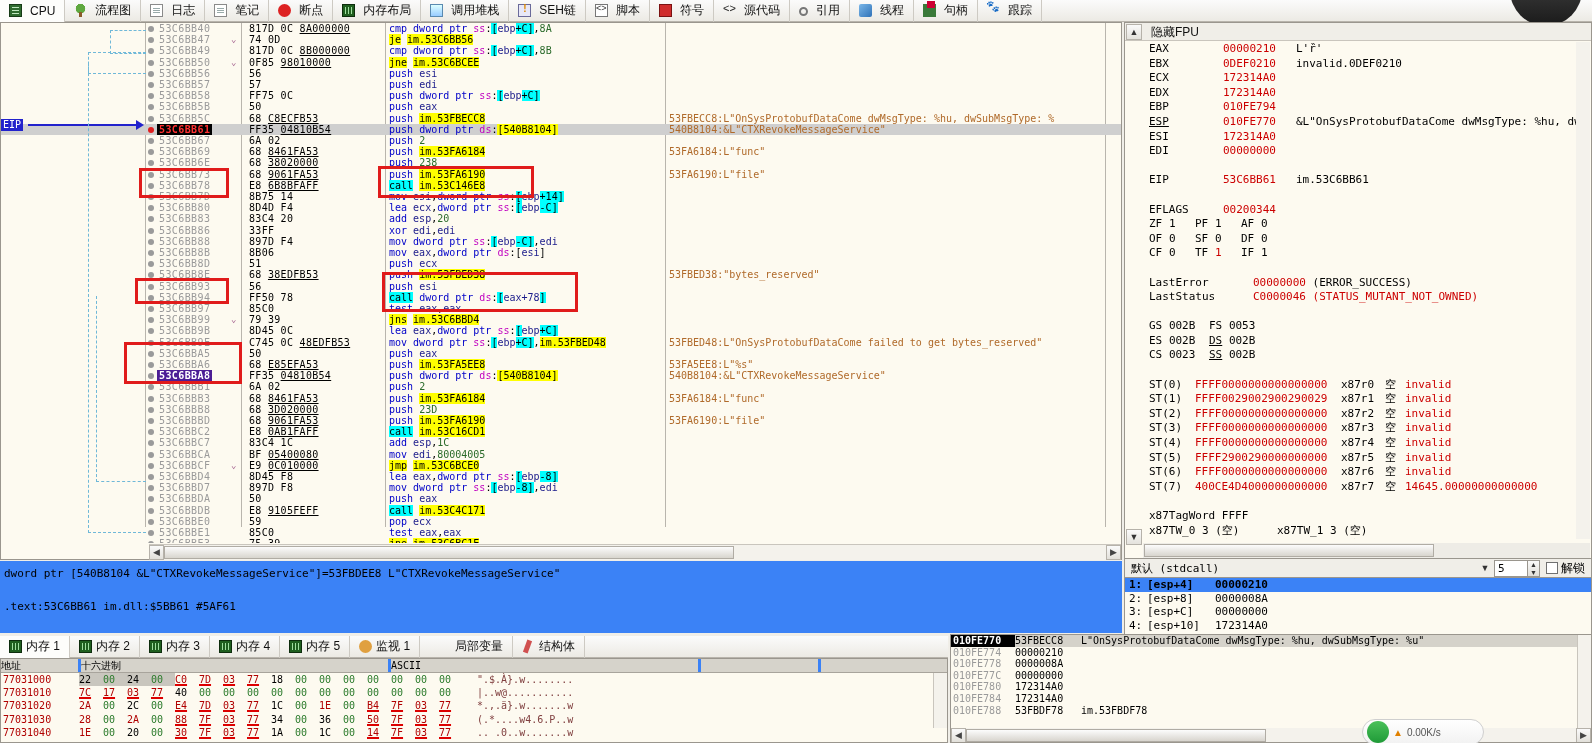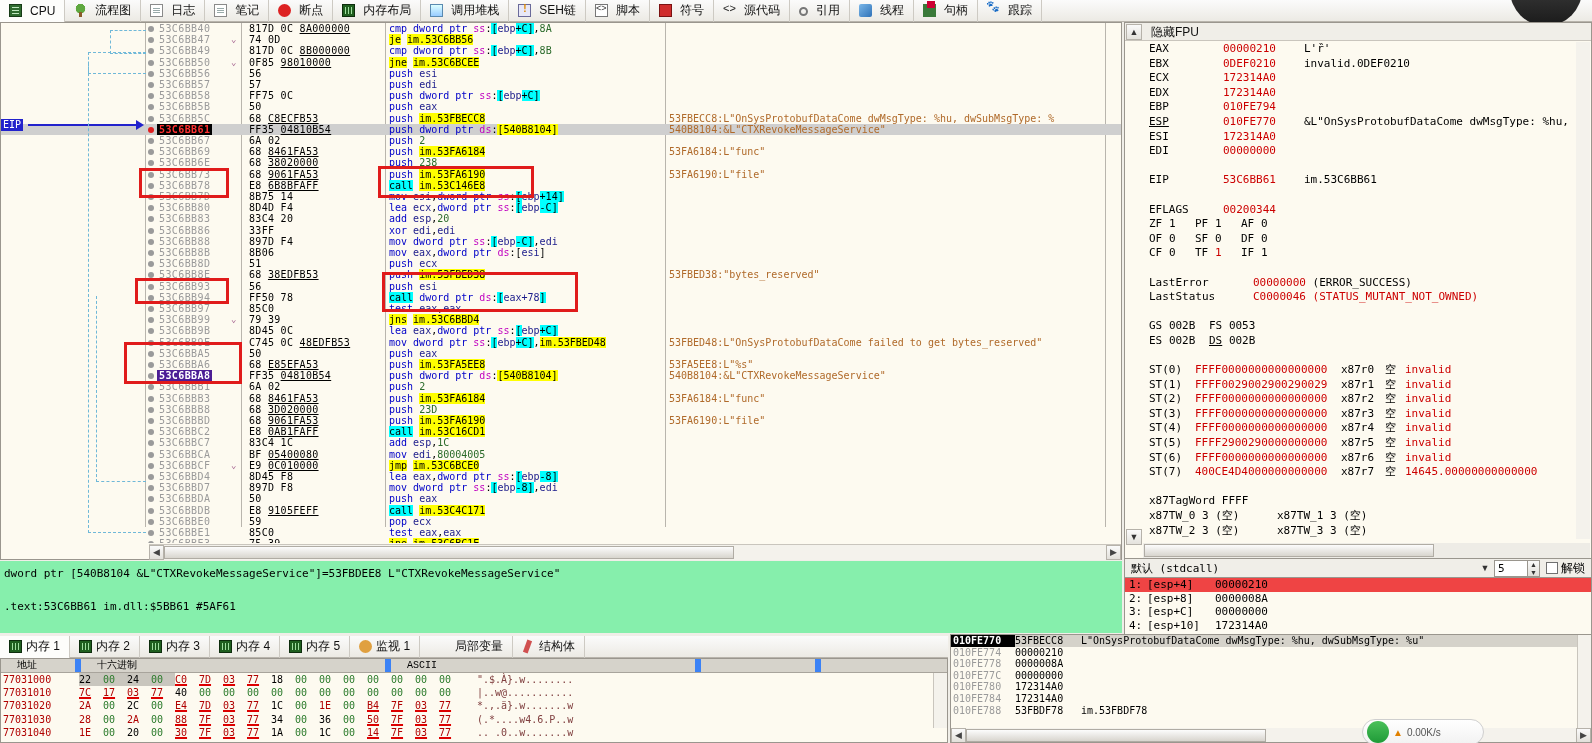--- a/index.html
+++ b/index.html
@@ -108,40 +108,40 @@
   
   .hscroll { position:absolute; left:148px; right:0; bottom:0; height:15px;
              background:#eeece6; border-top:1px solid #c9c5bd; display:flex; align-items:center;}
   .hs-btn { width:15px; height:15px; border:1px solid #b6b2aa; background:linear-gradient(#fafafa,#e2e0da);
             font-size:9px; text-align:center; line-height:13px; color:#444;}
   .hs-track { flex:1; height:15px; background:#f4f2ec; }
   .hs-thumb { width:570px; height:13px; margin-top:1px; background:linear-gradient(#fcfcfc,#d8d5ce);
               border:1px solid #b0aca4;}
 
   
-  #infostrip { position:absolute; left:0; top:561px; width:1122px; height:72px; background:#86efac;}
+  #infostrip { position:absolute; left:0; top:561px; width:1122px; height:72px; background:#3b82f6;}
   .infoline { font-family:"DejaVu Sans Mono", monospace; font-size:11px; color:#000; padding-left:4px;}
 
   
   #regpanel { position:absolute; left:1124px; top:22px; width:468px; height:538px;
               background:#fdfaf0; border:1px solid #9a968e; }
   #reghdr { height:18px; background:#f0eee8; border-bottom:1px solid #c9c5bd;
             font-size:12px; padding-left:26px; line-height:18px; color:#111;}
   #regscroll-up, #regscroll-dn {
     position:absolute; left:1px; width:16px; height:16px; background:linear-gradient(#fafafa,#e4e2dc);
     border:1px solid #b6b2aa; font-size:9px; text-align:center; line-height:14px; color:#333;}
   #regscroll-up{ top:1px;} #regscroll-dn{ top:506px;}
   #regbody { position:absolute; left:18px; top:19px; right:1px; bottom:20px; overflow:hidden;
              font-family:"DejaVu Sans Mono", monospace; font-size:11px; padding-left:6px;}
   .rrow { height:14.6px; line-height:14.6px; white-space:nowrap; }
   .rname { display:inline-block; width:74px; color:#000; }
   .rname u { text-decoration:underline; }
   .rval { color:#cc0000; }
   .rval.blk { color:#000; }
-  .rcom { color:#000; margin-left:28px; }
+  .rcom { color:#000; margin-left:20px; }
   .regvscroll { position:absolute; right:1px; top:19px; bottom:20px; width:14px; background:#f4f2ec;}
   .reghscroll { position:absolute; left:18px; right:1px; bottom:1px; height:15px; background:#eeece6;}
   .reghthumb { width:290px; height:13px; margin:1px 0 0 1px; background:linear-gradient(#fcfcfc,#d8d5ce); border:1px solid #b0aca4;}
 
   
   #ccstrip { position:absolute; left:1124px; top:558px; width:468px; height:20px;
              background:#f0eee8; border:1px solid #9a968e; display:flex; align-items:center; }
   #ccname { flex:1; font-size:11px; padding-left:6px; font-family:"DejaVu Sans Mono",monospace;}
   #ccarrow { width:18px; text-align:center; font-size:9px; color:#333;}
   #ccspin { width:34px; height:17px; border:1px solid #9a968e; background:#fff; font-family:"DejaVu Sans Mono",monospace;
@@ -149,38 +149,38 @@
   #ccspinbtns { width:12px; height:17px; border:1px solid #9a968e; border-left:none; background:linear-gradient(#fafafa,#e0ded8);
                 font-size:7px; text-align:center; color:#333; line-height:8px;}
   #cclock { display:flex; align-items:center; gap:3px; padding:0 6px; font-size:12px;}
   #cclockbox { width:12px; height:12px; border:1px solid #707070; background:#fff;}
 
   
   #argslist { position:absolute; left:1124px; top:578px; width:468px; height:56px;
               background:#fdfaf0; border-left:1px solid #9a968e; border-right:1px solid #9a968e;
               font-family:"DejaVu Sans Mono",monospace; font-size:11px; overflow:hidden;}
   .argrow { height:13.5px; line-height:13.5px; padding-left:4px; white-space:nowrap; }
-  .argrow.sel { background:#ef4444; }
+  .argrow.sel { background:#3b82f6;font-weight:bold; }
 
   
   #bottomtabs { position:absolute; left:0; top:636px; width:948px; height:22px;
                 background:linear-gradient(#fbfbfb,#eceae4); border-bottom:1px solid #b8b4ac; display:flex; align-items:center;}
   .btab { display:flex; align-items:center; gap:4px; height:22px; padding:0 9px;
           border-right:1px solid #cdcac3; font-size:12px; white-space:nowrap; color:#111;}
   .btab.active { background:#fdfdfb; }
   .ico-dog:after{content:"";position:absolute;inset:0;border-radius:50%;background:#e0a040;}
   .ico-xeq { width:22px; font-family:"DejaVu Sans Mono",monospace; font-size:9px; color:#333; }
   .ico-struct:after{content:"";position:absolute;left:3px;top:0;width:5px;height:13px;background:#d05050;transform:rotate(20deg);}
 
   
   #dump { position:absolute; left:0; top:658px; width:948px; height:85px; background:#fdfaf0;
           border:1px solid #9a968e; overflow:hidden; }
   #dumphdr { height:14px; background:#d6d3cb; border-bottom:1px solid #a8a49c;
              font-family:"DejaVu Sans Mono",monospace; font-size:10px; display:flex;}
-  #dumphdr div { border-right:6px solid #3b82f6; padding-left:16px; line-height:14px; color:#000;font-family:Liberation Mono, monospace;}
+  #dumphdr div { border-right:3px solid #3b82f6; padding-left:0; line-height:14px; color:#000;}
   .dline { height:13.2px; line-height:13.2px; font-family:"DejaVu Sans Mono",monospace; font-size:10px;
            white-space:nowrap; }
   .daddr { display:inline-block; width:78px; color:#b00000; padding-left:2px;}
   .hx { display:inline-block; width:24px; text-align:left; }
   .hx.g { color:#2a7a2a; }
   .hx.r { color:#b00000; }
   .hx.k { color:#000; }
   .hx.sel { background:#c9c6be; }
   .hx.ul { text-decoration:underline; text-decoration-color:#d00; text-decoration-thickness:2px;}
   .dasc { display:inline-block; margin-left:14px; color:#804040; }
@@ -631,20 +631,21 @@
         <div class="rrow"><span class="rname">EFLAGS</span><span class="rval">00200344</span></div>
         <div class="rrow"><span style="display:inline-block;width:46px">ZF <span class="rval blk">1</span></span><span style="display:inline-block;width:46px">PF <span class="rval blk">1</span></span><span style="display:inline-block;width:46px">AF <span class="rval blk">0</span></span></div>
         <div class="rrow"><span style="display:inline-block;width:46px">OF <span class="rval blk">0</span></span><span style="display:inline-block;width:46px">SF <span class="rval blk">0</span></span><span style="display:inline-block;width:46px">DF <span class="rval blk">0</span></span></div>
         <div class="rrow"><span style="display:inline-block;width:46px">CF <span class="rval blk">0</span></span><span style="display:inline-block;width:46px">TF <span class="rval">1</span></span><span style="display:inline-block;width:46px">IF <span class="rval blk">1</span></span></div>
         <div class="rrow"></div>
         <div class="rrow"><span class="rname" style="width:104px">LastError</span><span class="rval">00000000</span> <span>(ERROR_SUCCESS)</span></div>
         <div class="rrow"><span class="rname" style="width:104px">LastStatus</span><span class="rval">C0000046</span> <span class="rval">(STATUS_MUTANT_NOT_OWNED)</span></div>
         <div class="rrow"></div>
         <div class="rrow"><span style="display:inline-block;width:60px">GS <span class="rval blk">002B</span></span><span style="display:inline-block;width:60px">FS <span class="rval blk">0053</span></span></div>
         <div class="rrow"><span style="display:inline-block;width:60px">ES <span class="rval blk">002B</span></span><span style="display:inline-block;width:60px"><u>DS</u> <span class="rval blk">002B</span></span></div>
+        <div class="rrow"><span style="display:inline-block;width:60px">CS <span class="rval blk">0023</span></span><span style="display:inline-block;width:60px"><u>SS</u> <span class="rval blk">002B</span></span></div>
         <div class="rrow"></div>
         <div class="rrow"><span style="display:inline-block;width:46px">ST(0)</span><span class="rval" style="display:inline-block;width:146px">FFFF0000000000000000</span><span style="display:inline-block;width:44px">x87r0</span><span style="display:inline-block;width:20px">空</span><span class="rval">invalid</span></div>
         <div class="rrow"><span style="display:inline-block;width:46px">ST(1)</span><span class="rval" style="display:inline-block;width:146px">FFFF0029002900290029</span><span style="display:inline-block;width:44px">x87r1</span><span style="display:inline-block;width:20px">空</span><span class="rval">invalid</span></div>
         <div class="rrow"><span style="display:inline-block;width:46px">ST(2)</span><span class="rval" style="display:inline-block;width:146px">FFFF0000000000000000</span><span style="display:inline-block;width:44px">x87r2</span><span style="display:inline-block;width:20px">空</span><span class="rval">invalid</span></div>
         <div class="rrow"><span style="display:inline-block;width:46px">ST(3)</span><span class="rval" style="display:inline-block;width:146px">FFFF0000000000000000</span><span style="display:inline-block;width:44px">x87r3</span><span style="display:inline-block;width:20px">空</span><span class="rval">invalid</span></div>
         <div class="rrow"><span style="display:inline-block;width:46px">ST(4)</span><span class="rval" style="display:inline-block;width:146px">FFFF0000000000000000</span><span style="display:inline-block;width:44px">x87r4</span><span style="display:inline-block;width:20px">空</span><span class="rval">invalid</span></div>
         <div class="rrow"><span style="display:inline-block;width:46px">ST(5)</span><span class="rval" style="display:inline-block;width:146px">FFFF2900290000000000</span><span style="display:inline-block;width:44px">x87r5</span><span style="display:inline-block;width:20px">空</span><span class="rval">invalid</span></div>
         <div class="rrow"><span style="display:inline-block;width:46px">ST(6)</span><span class="rval" style="display:inline-block;width:146px">FFFF0000000000000000</span><span style="display:inline-block;width:44px">x87r6</span><span style="display:inline-block;width:20px">空</span><span class="rval">invalid</span></div>
         <div class="rrow"><span style="display:inline-block;width:46px">ST(7)</span><span class="rval" style="display:inline-block;width:146px">400CE4D4000000000000</span><span style="display:inline-block;width:44px">x87r7</span><span style="display:inline-block;width:20px">空</span><span class="rval">14645.00000000000000</span></div>
         <div class="rrow"></div>

